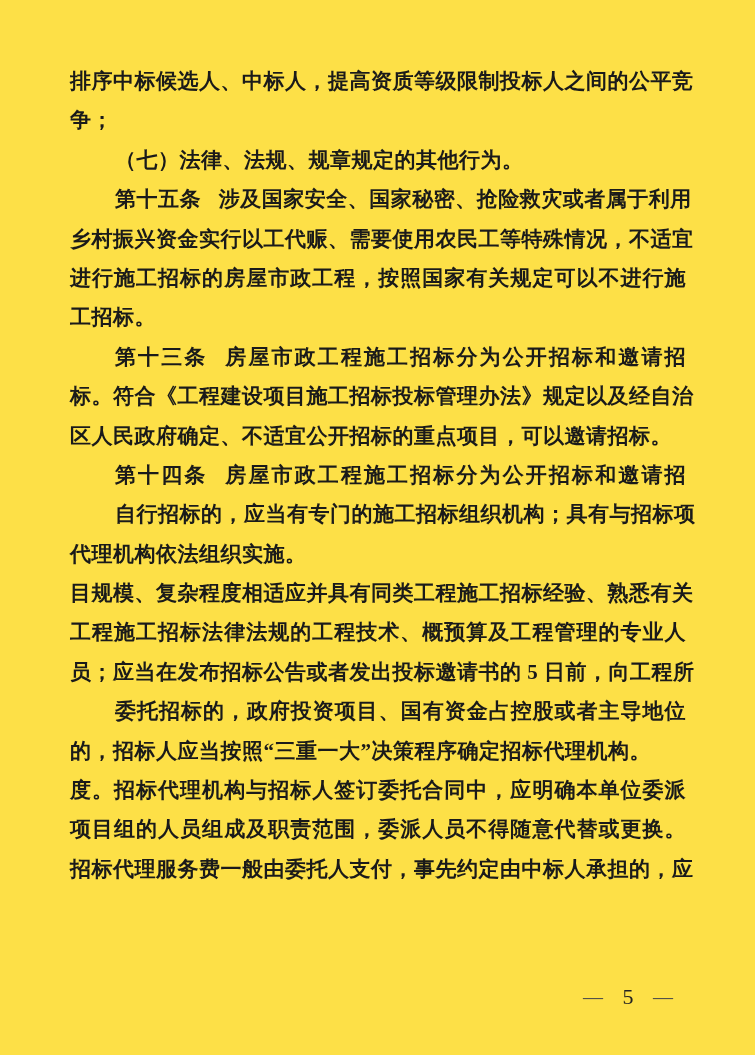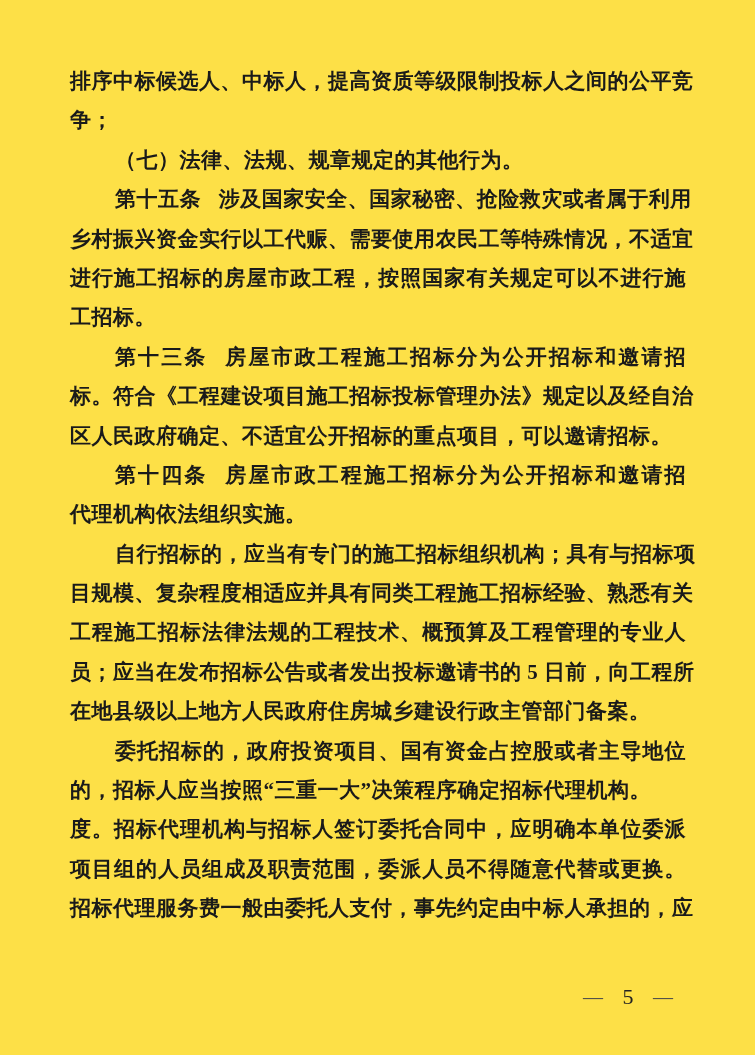--- a/index.html
+++ b/index.html
@@ -96,31 +96,30 @@
     </div>
 
     <div class="line">标。符合《工程建设项目施工招标投标管理办法》规定以及经自治</div>
 
     <div class="line flush">区人民政府确定、不适宜公开招标的重点项目，可以邀请招标。</div>
 
     <div class="line indent">
       <span class="head">第十四条</span><span>房屋市政工程施工招标分为公开招标和邀请招</span>
     </div>
 
+    <div class="line indent">自行招标的，应当有专门的施工招标组织机构；具有与招标项</div>
+
     <div class="line flush">代理机构依法组织实施。</div>
-
-    <div class="line indent">自行招标的，应当有专门的施工招标组织机构；具有与招标项</div>
 
     <div class="line">目规模、复杂程度相适应并具有同类工程施工招标经验、熟悉有关</div>
 
     <div class="line">工程施工招标法律法规的工程技术、概预算及工程管理的专业人</div>
 
     <div class="line">员；应当在发布招标公告或者发出投标邀请书的 5 日前，向工程所</div>
 
-    <div class="line flush">在地县级以上地方人民政府住房城乡建设行政主管部门备案。</div>
 
     <div class="line indent">委托招标的，政府投资项目、国有资金占控股或者主导地位</div>
 
     <div class="line flush">的，招标人应当按照“三重一大”决策程序确定招标代理机构。</div>
 
 
     <div class="line">度。招标代理机构与招标人签订委托合同中，应明确本单位委派</div>
 
     <div class="line">项目组的人员组成及职责范围，委派人员不得随意代替或更换。</div>
 

